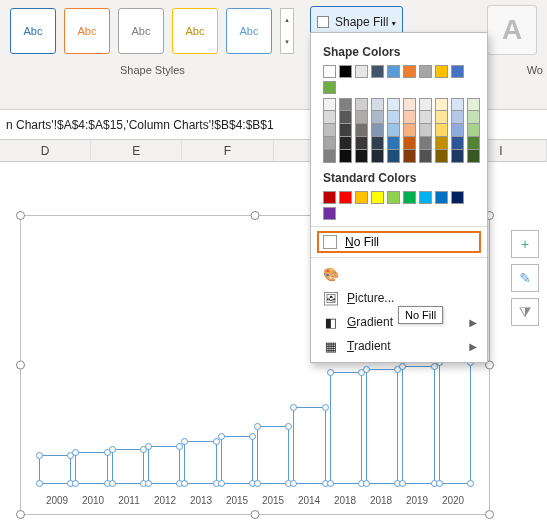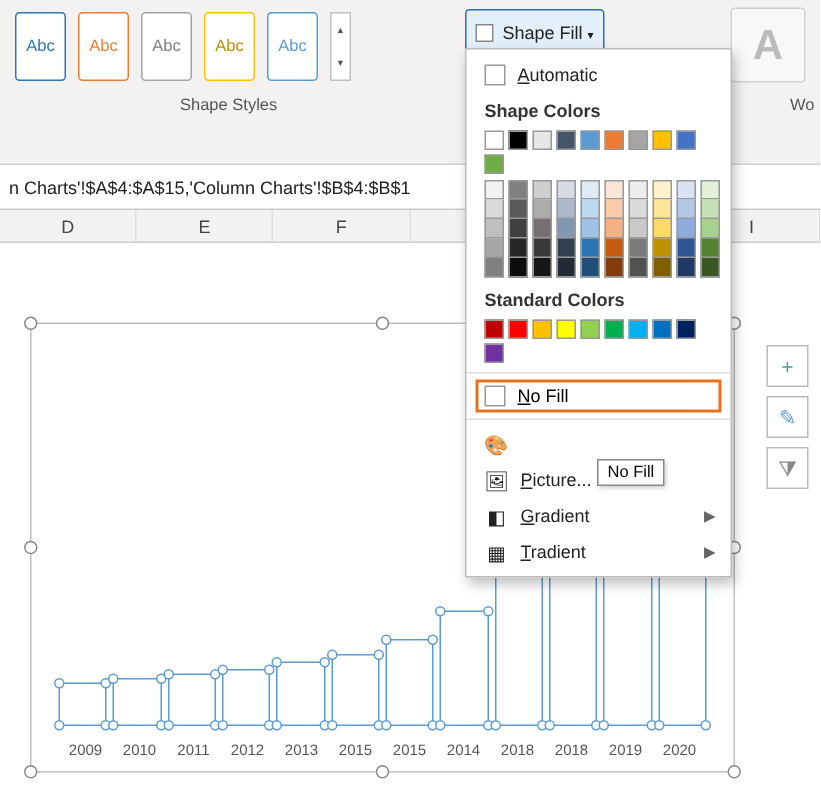--- a/index.html
+++ b/index.html
@@ -1,21 +1,21 @@
 <!DOCTYPE html>
 <html><head>
 <meta charset="utf-8">
 <style>
   * { box-sizing: border-box; font-family: "Segoe UI", Arial, sans-serif; }
   body { margin: 0; width: 547px; height: 525px; background: #fff; font-size: 12px; position: relative; overflow: hidden; }
 
   
   .ribbon { position: absolute; top: 0; left: 0; right: 0; height: 110px; background: #f3f2f1; border-bottom: 1px solid #d0d0d0; }
   .style-row { display: flex; gap: 8px; padding: 8px 10px 0 10px; }
-  .style-box { width: 34px; height: 46px; border: 1px solid #c0c0c0; border-radius: 3px; background: #fff; display: flex; align-items: center; justify-content: center; font-size: 11px; color: #333; }
+  .style-box { width: 46px; height: 46px; border: 1px solid #c0c0c0; border-radius: 3px; background: #fff; display: flex; align-items: center; justify-content: center; font-size: 11px; color: #333; }
   .style-box.b1 { border-color: #2e75b6; color:#2e75b6;}
   .style-box.b2 { border-color: #ed7d31; color:#ed7d31;}
   .style-box.b3 { border-color: #a5a5a5; color:#808080;}
   .style-box.b4 { border-color: #ffc000; color:#bf9000;}
   .style-box.b5 { border-color: #5b9bd5; color:#5b9bd5;}
   .style-dd { width: 14px; height: 46px; border: 1px solid #c0c0c0; background: #fff; display:flex; flex-direction:column; justify-content:space-around; align-items:center; font-size:7px; color:#555;}
   .ribbon-label { position: absolute; left: 120px; top: 64px; font-size: 11px; color: #555; }
   .wo { position:absolute; right:4px; top:64px; font-size:11px; color:#555;}
   .big-A { position:absolute; right:10px; top:5px; width:50px; height:50px; border:1px solid #d0d0d0; background:#f8f8f8; display:flex; align-items:center; justify-content:center; font-size:28px; color:#bbb; font-weight:bold; border-radius:3px;}
 
@@ -218,24 +218,20 @@
   </div>
   <div class="side-btn brush">
     <span>✎</span>
   </div>
   <div class="side-btn funnel">
     <span>⧩</span>
   </div>
 </div>
 
 <div class="dropdown">
-  <div class="dd-row">
-    <span class="dd-sw-auto"></span>
-    <span><u class="first">A</u><span id="auto-rest">utomatic</span></span>
-  </div>
   <div class="dd-sec">Shape Colors</div>
   <div class="colors" id="theme-row">
       <div class="sw" style="background: rgb(255, 255, 255);"></div>
       <div class="sw" style="background: rgb(0, 0, 0);"></div>
       <div class="sw" style="background: rgb(231, 230, 230);"></div>
       <div class="sw" style="background: rgb(68, 84, 106);"></div>
       <div class="sw" style="background: rgb(91, 155, 213);"></div>
       <div class="sw" style="background: rgb(237, 125, 49);"></div>
       <div class="sw" style="background: rgb(165, 165, 165);"></div>
       <div class="sw" style="background: rgb(255, 192, 0);"></div>

